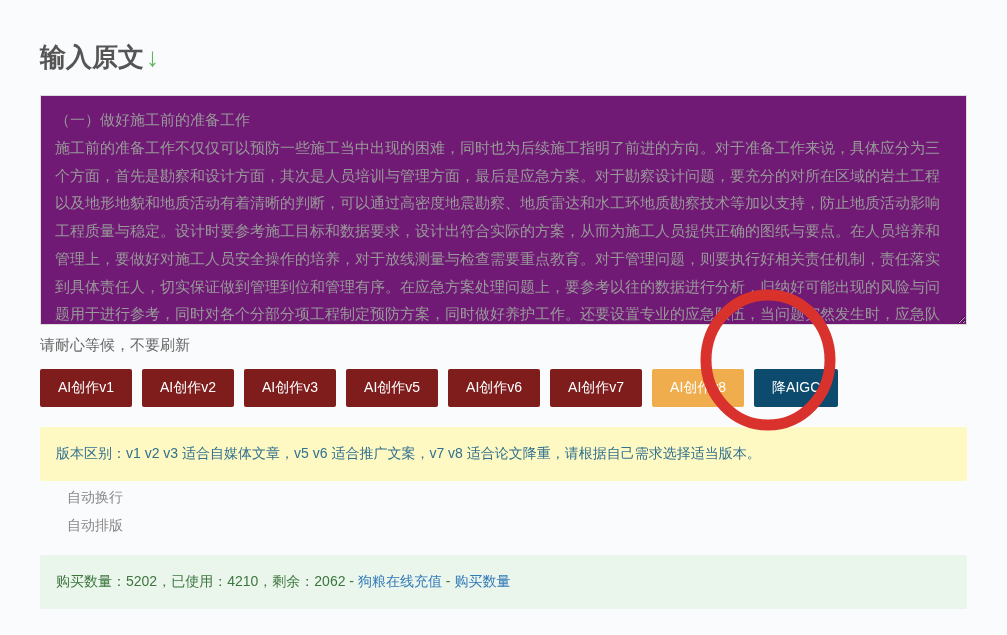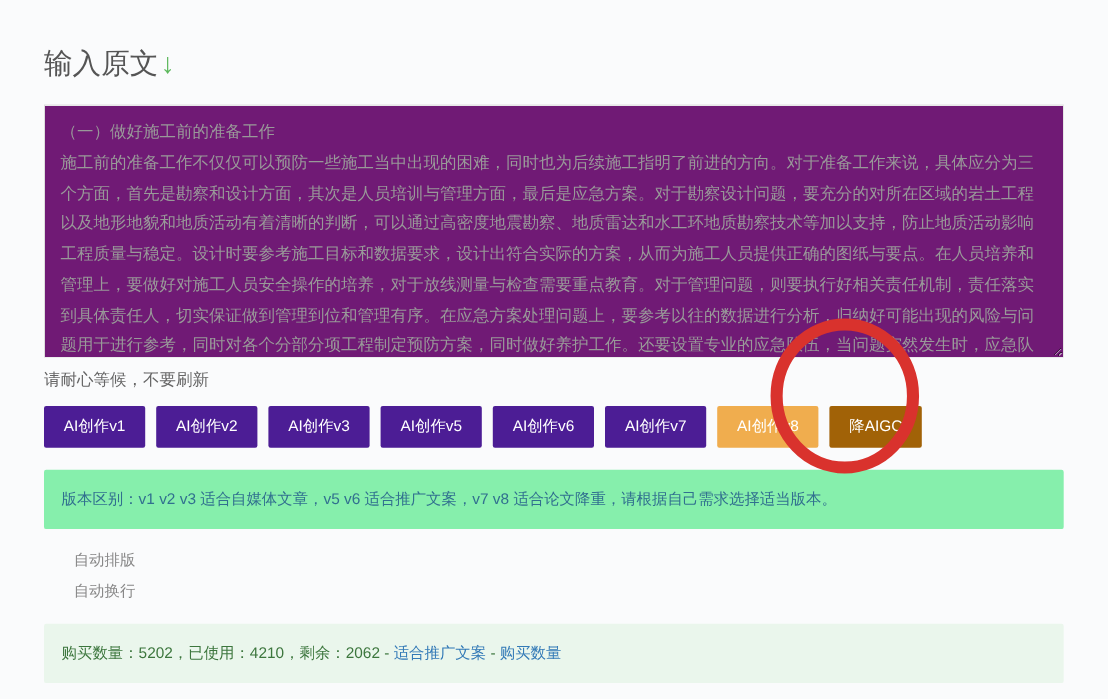--- a/index.html
+++ b/index.html
@@ -16,21 +16,21 @@
       position: relative;
     }
     .header {
       display: flex;
       align-items: baseline;
       margin-bottom: 20px;
     }
     .header-title {
       font-size: 26px;
       color: #555;
-      font-weight: 400;
+      font-weight: 700;
     }
     .header-arrow {
       font-size: 26px;
       color: #5cb85c;
       margin-left: 2px;
     }
     .header-counter {
       font-size: 22px;
       color: #5cb85c;
       margin-left: 8px;
@@ -62,34 +62,34 @@
     .btn {
       border: none;
       padding: 10px 18px;
       font-size: 14px;
       color: #fff;
       cursor: pointer;
       border-radius: 2px;
       font-family: inherit;
     }
     .btn-blue {
-      background: #4c1d95;
+      background: #7f1d1d;
     }
     .btn-orange {
       background: #f0ad4e;
     }
     .btn-green {
-      background: #a16207;
+      background: #0c4a6e;
     }
     .info-panel {
-      background: #86efac;
+      background: #fef9c3;
       color: #31708f;
       padding: 18px 16px;
       font-size: 14px;
-      margin-bottom: 20px;
+      margin-bottom: 8px;
       border-radius: 2px;
     }
     .checkbox-section {
       padding: 0 4px;
       margin-bottom: 20px;
     }
     .checkbox-row {
       display: flex;
       align-items: center;
       margin-bottom: 10px;
@@ -153,30 +153,30 @@
   <button class="btn btn-blue">AI创作v7</button>
   <button class="btn btn-orange">AI创作v8</button>
   <button class="btn btn-green">降AIGC</button>
 </div>
 
 <div class="info-panel">版本区别：v1 v2 v3 适合自媒体文章，v5 v6 适合推广文案，v7 v8 适合论文降重，请根据自己需求选择适当版本。</div>
 
 <div class="checkbox-section">
   <div class="checkbox-row">
     <span class="checkbox-spacer"></span>
-    <span>自动排版</span>
+    <span>自动换行</span>
   </div>
   <div class="checkbox-row">
     <span class="checkbox-spacer"></span>
-    <span>自动换行</span>
+    <span>自动排版</span>
   </div>
 </div>
 
 <div class="purchase-panel">
-  <span>购买数量：</span><span>5202</span><span>，已使用：</span><span>4210</span><span>，剩余：</span><span>2062</span><span> - </span><span class="purchase-link">适合推广文案</span><span> - </span><span class="purchase-link">购买数量</span>
+  <span>购买数量：</span><span>5202</span><span>，已使用：</span><span>4210</span><span>，剩余：</span><span>2062</span><span> - </span><span class="purchase-link">狗粮在线充值</span><span> - </span><span class="purchase-link">购买数量</span>
 </div>
 
 <div class="annotation" style="left:690px; top:280px;">
   <svg width="160" height="160">
     <ellipse cx="78" cy="80" rx="62" ry="65" fill="none" stroke="#d9322d" stroke-width="11"></ellipse>
   </svg>
 </div>
 
 
 

